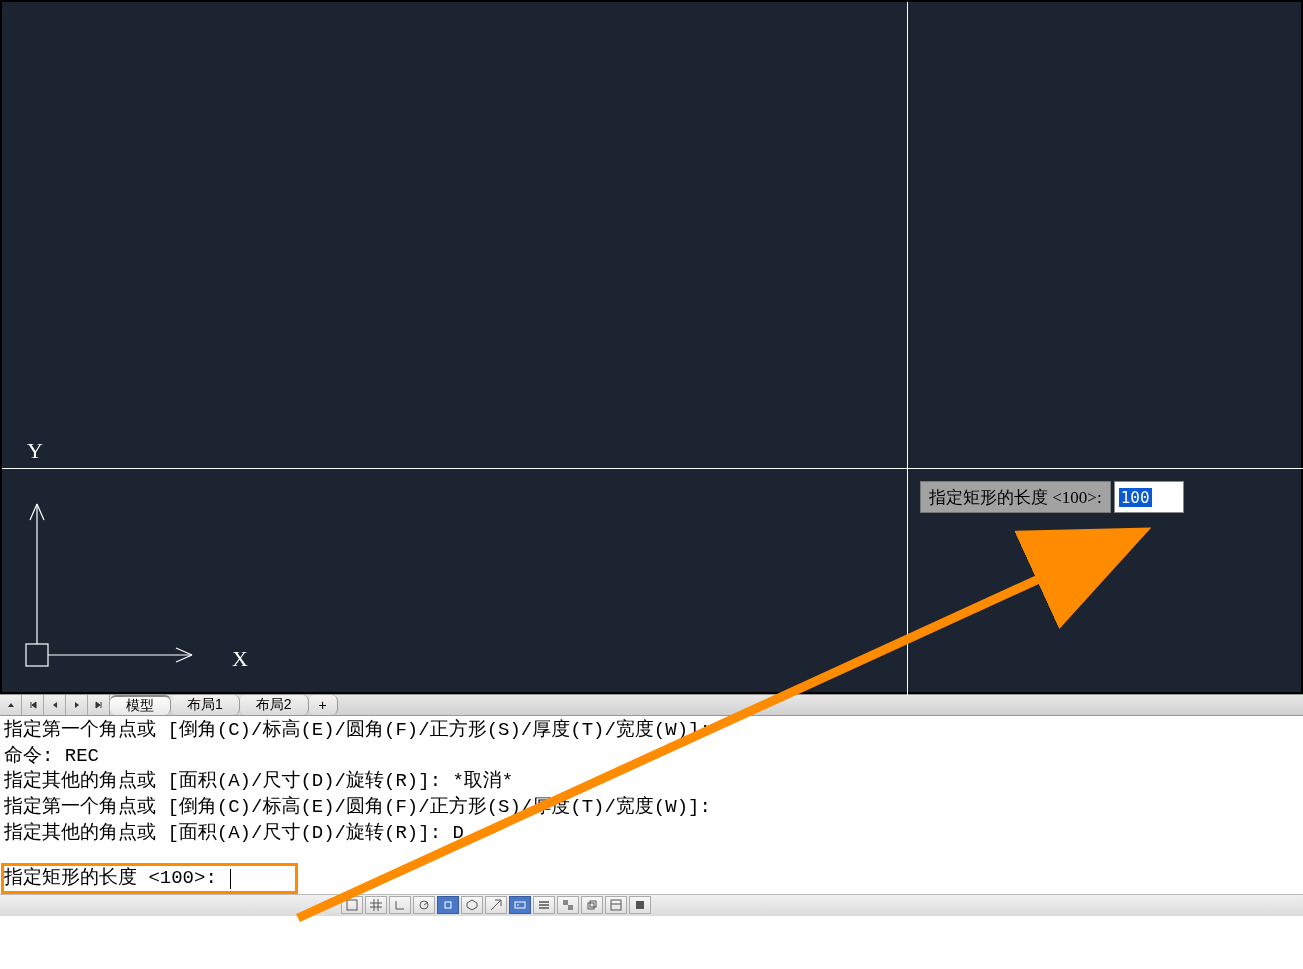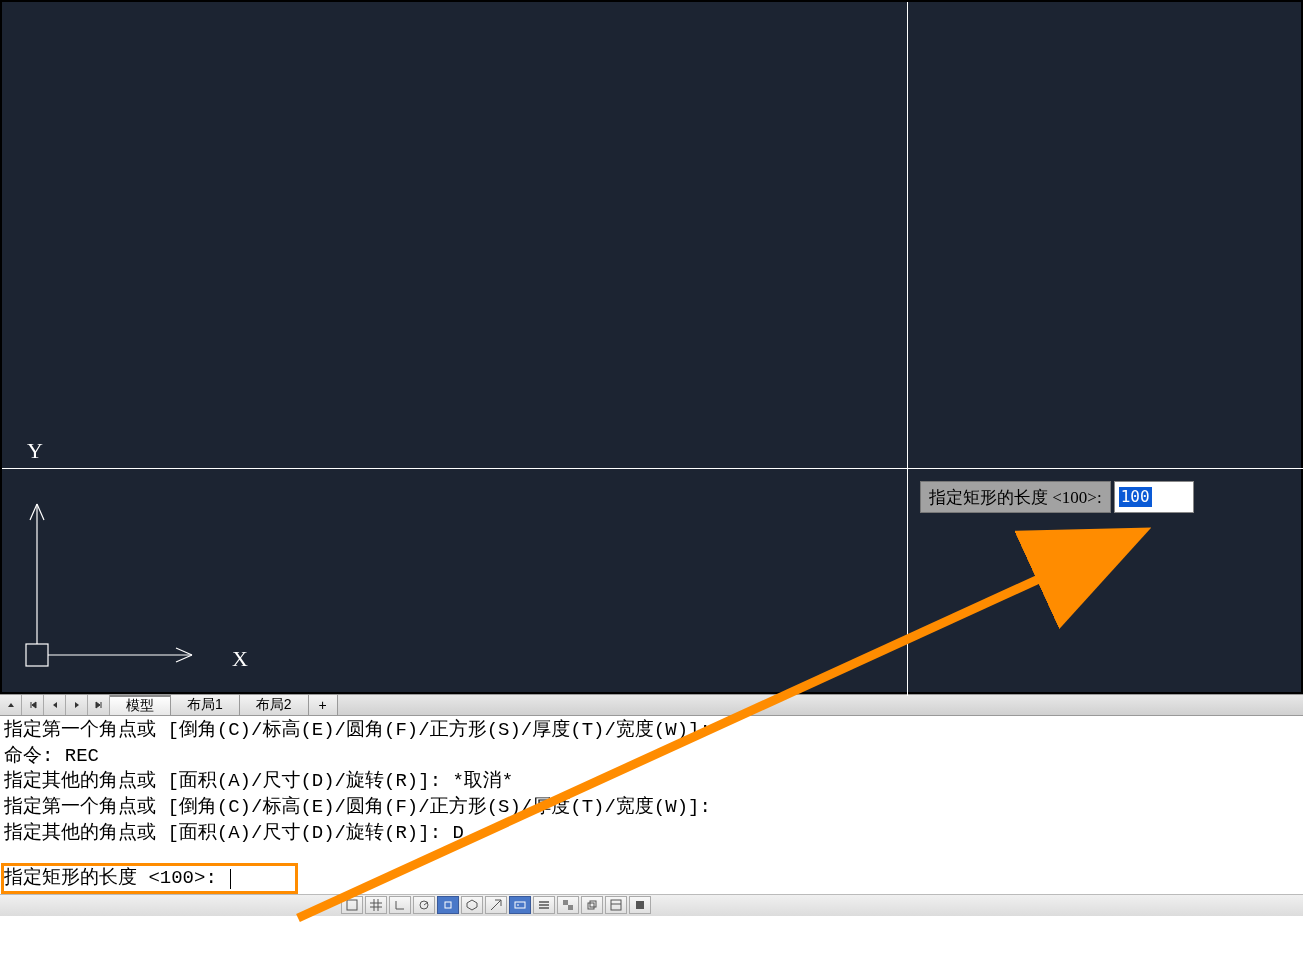--- a/index.html
+++ b/index.html
@@ -68,27 +68,28 @@
     background: #a2a2a2;
     color: #000;
     font-size: 17px;
     padding: 5px 8px;
     border: 1px solid #777;
     display: flex;
     align-items: center;
     font-family: "SimSun", serif;
   }
   .dyn-prompt-input {
-    width: 80px;
+    width: 70px;
     margin-left: 3px;
     border: 1px solid #888;
     background: #fff;
     font-size: 16px;
     padding: 5px 4px;
     display: flex;
+    align-items: center;
   }
   .dyn-prompt-input span {
     background: #0a5ad6;
     color: #fff;
     padding: 0 2px;
   }
   
   .tabbar {
     width: 1303px;
     height: 22px;
@@ -109,20 +110,21 @@
     border-right: 1px solid #aaa;
     background: linear-gradient(#f0f0f0, #d8d8d8);
   }
   .tab-nav-btn svg { width: 10px; height: 10px; }
   .tab {
     padding: 0 16px;
     display: flex;
     align-items: center;
     border-right: 1px solid #999;
     background: linear-gradient(#f4f4f4, #dadada);
+    border-radius: 6px;
   }
   .tab.active {
     background: linear-gradient(#fff, #e8e8e8);
     border-top: 2px solid #888;
     font-weight: normal;
   }
   .tab.plus { padding: 0 10px; }
   
   .cmdhist {
     width: 1303px;

